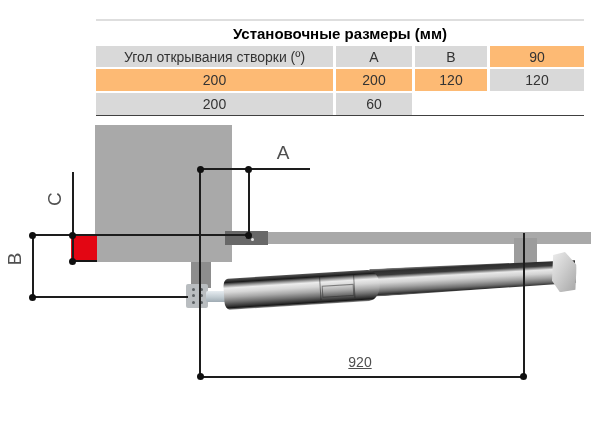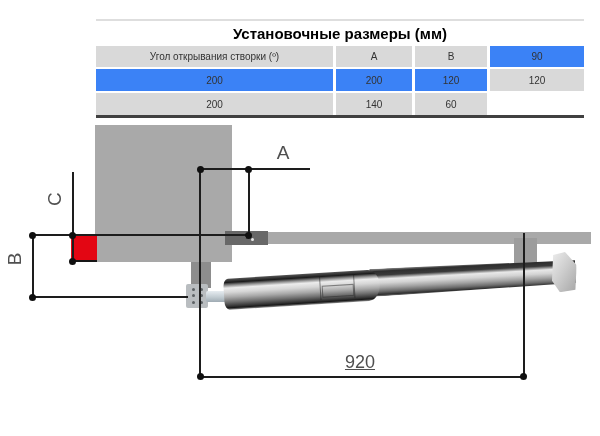--- a/index.html
+++ b/index.html
@@ -1,29 +1,29 @@
 <!DOCTYPE html>
 <html><head>
 <meta charset="utf-8">
 <style>
   html,body{margin:0;padding:0;background:#fff;}
   .stage{position:relative;width:600px;height:436px;background:#fff;overflow:hidden;
          font-family:"Liberation Sans",sans-serif;}
 
   
   .table-wrap{position:absolute;left:96px;top:19px;width:488px;
-              border-top:2px solid #dedede;border-bottom:3px solid #404040;}
+              border-top:2px solid #dedede;border-bottom:1px solid #404040;}
   .tbl-title{height:25px;line-height:25px;text-align:center;font-size:15px;
              font-weight:bold;color:#000;background:#fff;}
   .tbl-grid{display:grid;grid-template-columns:237px 76px 72px 94px;
             grid-template-rows:21px 22px 22px;column-gap:3px;row-gap:2px;background:#fff;}
   .cell{display:flex;align-items:center;justify-content:center;
-        font-size:10px;color:#333;}
+        font-size:14px;color:#333;}
   .c-gray{background:#d9d9d9;}
-  .c-white{background:#3b82f6;}
+  .c-white{background:#fdba74;}
   .c-red{background:#e30613;color:#fff;}
 
   
   .shape{position:absolute;}
   .post{left:95px;top:125px;width:137px;height:137px;background:#a9a9a9;}
   .leaf{left:232px;top:232px;width:359px;height:12px;background:#a9a9a9;}
   .leaf-bracket{left:225px;top:231px;width:43px;height:14px;background:#686868;z-index:2;}
   .leaf-bracket i{position:absolute;width:3px;height:3px;border-radius:50%;background:#e8e8e8;}
   .hinge-bracket{left:191px;top:262px;width:20px;height:26px;background:#8d8d8d;}
   .plate{left:186px;top:284px;width:22px;height:24px;background:#b9bdc0;border-radius:2px;
@@ -75,21 +75,20 @@
       <div class="cell c-gray">A</div>
       <div class="cell c-gray">B</div>
 
       <div class="cell c-white">90</div>
       <div class="cell c-white">200</div>
       <div class="cell c-white">200</div>
       <div class="cell c-white">120</div>
 
       <div class="cell c-gray">120</div>
       <div class="cell c-gray">200</div>
-      <div class="cell c-gray">140</div>
       <div class="cell c-gray">60</div>
     </div>
   </div>
 
   <div class="shape post"></div>
   <div class="shape leaf"></div>
   <div class="shape leaf-bracket">
     <i style="left:20px;top:4px;"></i>
       <i style="left:26px;top:7px;"></i>
   </div>
@@ -130,15 +129,15 @@
   <div class="dot" style="left:69px;top:232px;"></div>
   <div class="dot" style="left:69px;top:258px;"></div>
   <div class="dot" style="left:29px;top:232px;"></div>
   <div class="dot" style="left:29px;top:294px;"></div>
   <div class="dot" style="left:197px;top:373px;"></div>
   <div class="dot" style="left:520px;top:373px;"></div>
 
   <div class="dlabel" style="left:272px;top:143px;width:22px;">A</div>
   <div class="dlabel rot" style="left:45px;top:188px;">C</div>
   <div class="dlabel rot" style="left:5px;top:248px;">B</div>
-  <div class="dlabel" style="left:330px;top:352px;width:60px;font-size:18px;text-decoration:underline;">920</div>
+  <div class="dlabel" style="left:330px;top:352px;width:60px;font-size:14px;text-decoration:underline;">920</div>
 
 </div>
 
 </body></html>

